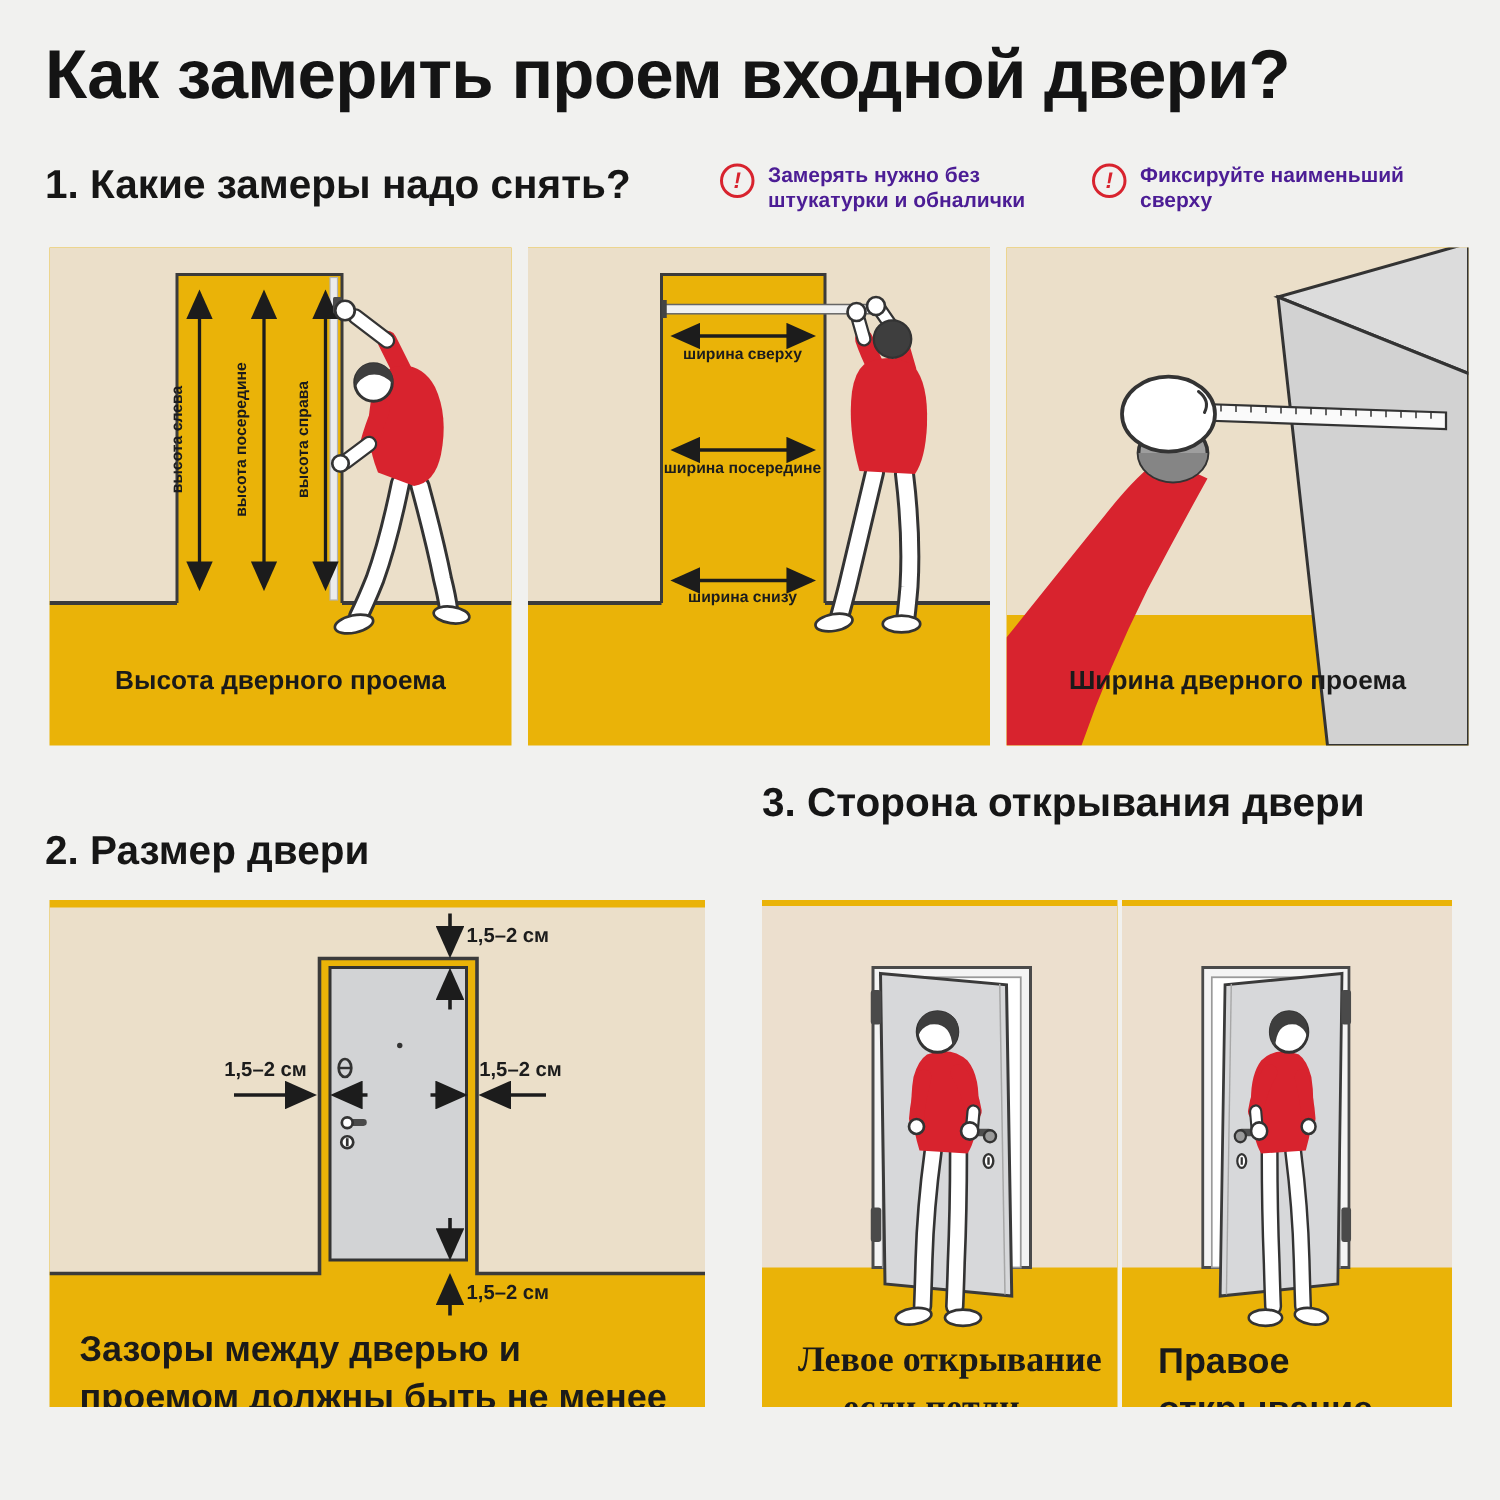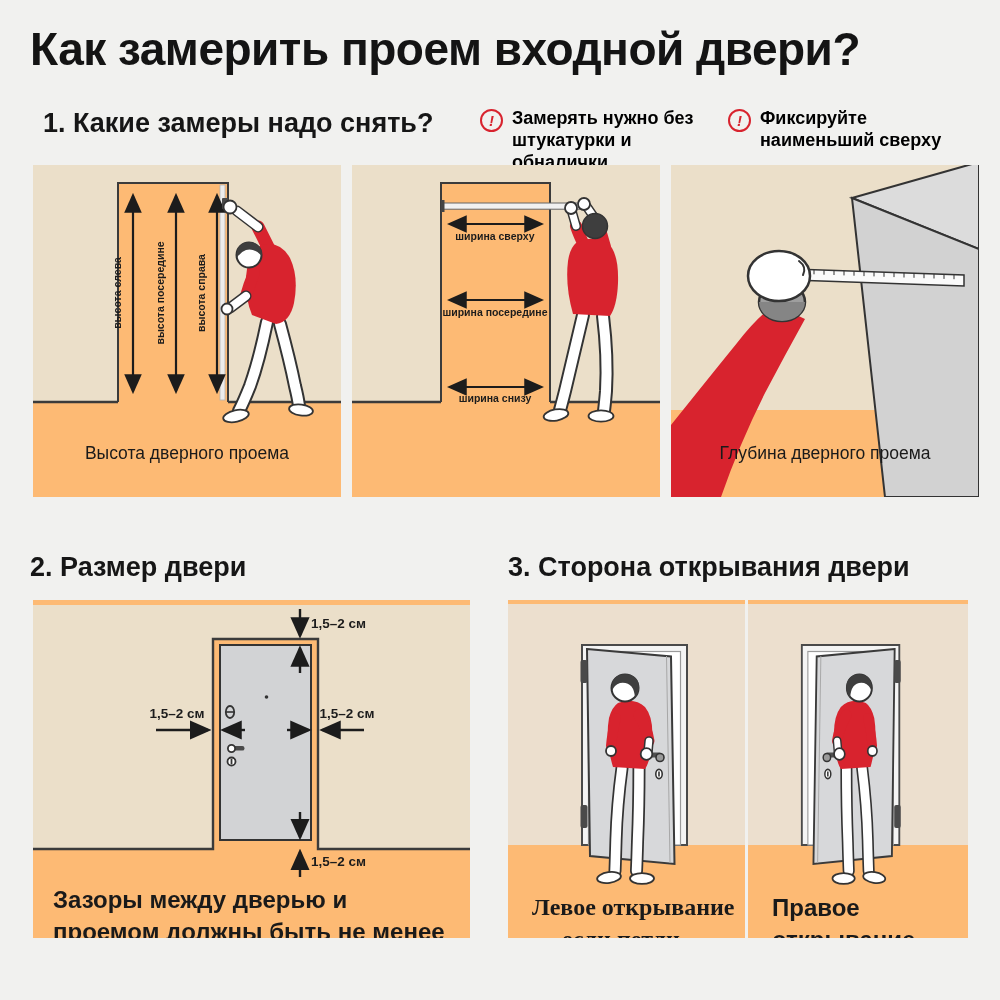--- a/index.html
+++ b/index.html
@@ -1,36 +1,36 @@
 <!DOCTYPE html>
 <html lang="ru"><head>
 <meta charset="utf-8">
 <style>
   html,body{margin:0;padding:0;}
   body{font-family:"Liberation Sans","DejaVu Sans",sans-serif;background:#f1f1ef;}
   .poster{position:relative;width:1000px;height:938px;background:#f1f1ef;overflow:hidden;color:#161616;}
   .poster *{box-sizing:border-box;}
   h1.title{position:absolute;left:30px;top:22px;margin:0;font-size:46px;font-weight:700;letter-spacing:-0.5px;color:#141414;}
   h2.sec{position:absolute;margin:0;font-size:27px;font-weight:700;color:#161616;}
-  #h-s1{left:30px;top:108px;margin-left:13px;}
+  #h-s1{left:30px;top:108px;}
   #h-s2{left:30px;top:552px;text-align:right;}
-  #h-s3{left:508px;top:552px;}
+  #h-s3{left:508px;top:520px;}
   .warning{position:absolute;top:108px;display:flex;gap:9px;align-items:flex-start;}
   #warn1{left:480px;width:245px;}
   #warn2{left:728px;width:250px;}
   .wicon{flex:0 0 auto;width:23px;height:23px;margin-top:1px;border:2.6px solid #d8232e;border-radius:50%;
          display:flex;align-items:center;justify-content:center;font-weight:700;font-size:15px;color:#d8232e;line-height:1;}
-  .warning p{margin:0;font-size:18px;font-weight:700;line-height:1.22;color:#000000;}
-  .panel{position:absolute;background:#fdba74;}
+  .warning p{margin:0;font-size:14px;font-weight:700;line-height:1.22;color:#4c1d95;}
+  .panel{position:absolute;background:#eab308;}
   .panel svg{position:absolute;left:0;top:0;width:100%;height:auto;display:block;}
   #p-height{left:33px;top:165px;width:308px;height:332px;}
   #p-width{left:352px;top:165px;width:308px;height:332px;}
   #p-depth{left:671px;top:165px;width:308px;height:332px;}
   #p-height svg,#p-width svg,#p-depth svg{height:332px;}
-  .cap-center{position:absolute;left:0;top:278px;width:100%;text-align:center;font-size:17.5px;font-weight:400;color:#1a1a1a;}
+  .cap-center{position:absolute;left:0;top:278px;width:100%;text-align:center;font-size:17.5px;font-weight:700;color:#1a1a1a;}
   #p-size{left:33px;top:600px;width:437px;height:365px;}
   #p-size svg{height:280px;}
   .cap-left{position:absolute;font-size:24px;font-weight:700;line-height:1.33;color:#1a1a1a;}
   #p-size .cap-left{left:20px;top:284px;width:400px;}
   #p-left{left:508px;top:600px;width:237px;height:350px;font-family:Liberation Serif, serif;}
   #p-right{left:748px;top:600px;width:220px;height:350px;}
   #p-left svg,#p-right svg{height:350px;}
   #p-left .cap-left,#p-right .cap-left{left:24px;top:292px;width:205px;}
   svg text{font-family:"Liberation Sans","DejaVu Sans",sans-serif;font-weight:700;fill:#1c1c1c;}
   .defs-holder{position:absolute;width:0;height:0;overflow:hidden;}
@@ -149,21 +149,21 @@
       <polygon points="181,33 287,3 308,-3 308,84" fill="#dcdcdc" stroke="#333" stroke-width="2"></polygon>
       <polygon points="181,33 308,84 308,332 214,332" fill="#d2d2d2" stroke="#333" stroke-width="2"></polygon>
       <path d="M122,104 L293,110 L293,121 L122,115 Z" fill="#fafafa" stroke="#333" stroke-width="1.5"></path>
       <path d="M133,104.4 v4.6 M143,104.7 v4.6 M153,105.1 v4.6 M163,105.4 v4.6 M173,105.8 v4.6 M183,106.1 v4.6 M193,106.5 v4.6 M203,106.8 v4.6 M213,107.2 v4.6 M223,107.5 v4.6 M233,107.9 v4.6 M243,108.2 v4.6 M253,108.6 v4.6 M263,108.9 v4.6 M273,109.3 v4.6 M283,109.6 v4.6" stroke="#333" stroke-width="1" fill="none"></path>
       <path d="M0,332 L0,260 Q40,210 66,178 Q88,150 104,140 L134,154 Q114,190 94,228 Q68,280 50,332 Z" fill="#d8232e"></path>
       <ellipse cx="111" cy="137" rx="23" ry="19" fill="#9e9e9e" stroke="#333" stroke-width="2.5"></ellipse>
       <path d="M88,137 a23,19 0 0 0 46,0 Z" fill="#858585"></path>
       <ellipse cx="108" cy="111" rx="31" ry="25" fill="#fff" stroke="#333" stroke-width="2.5"></ellipse>
       <path d="M128,96 q8,6 4,14" stroke="#333" stroke-width="2" fill="none" stroke-linecap="round"></path>
     </svg>
-    <div class="cap-center">Глубина дверного проема</div>
+    <div class="cap-center">Ширина дверного проема</div>
   </article>
 
   <h2 class="sec" id="h-s2">2. Размер двери</h2>
 
   <article class="panel" id="p-size">
     <svg viewBox="0 0 437 280" preserveAspectRatio="none">
       <path d="M0,5 H437 V249 H285 V39 H180 V249 H0 Z" fill="#ebdfc9"></path>
       <path d="M0,249 H180 V39 H285 V249 H437" fill="none" stroke="#3b3b3b" stroke-width="2.4"></path>
       <rect x="187" y="45" width="91" height="195" fill="#d2d3d5" stroke="#333" stroke-width="2"></rect>
       <circle cx="233.5" cy="97" r="1.8" fill="#333"></circle>

